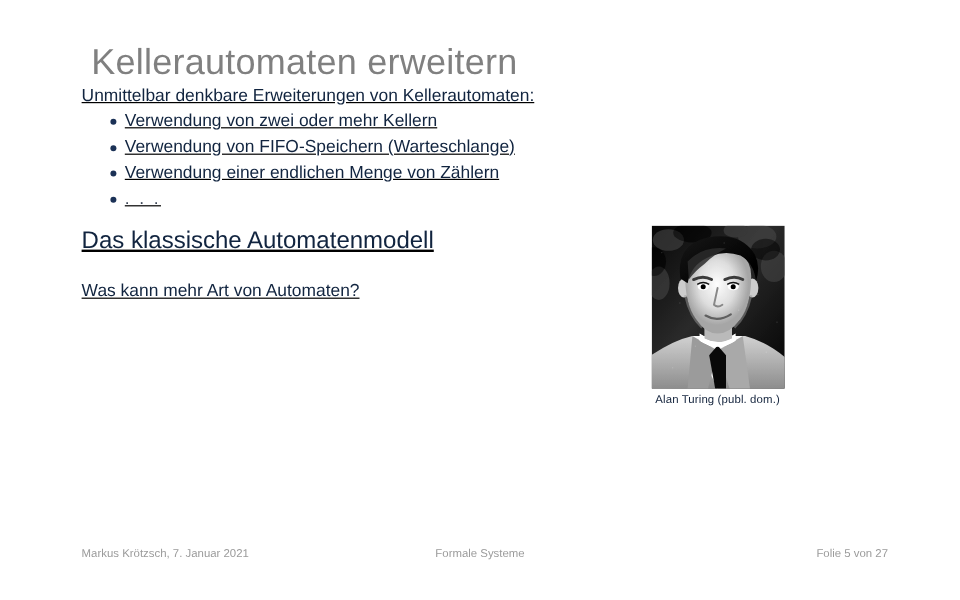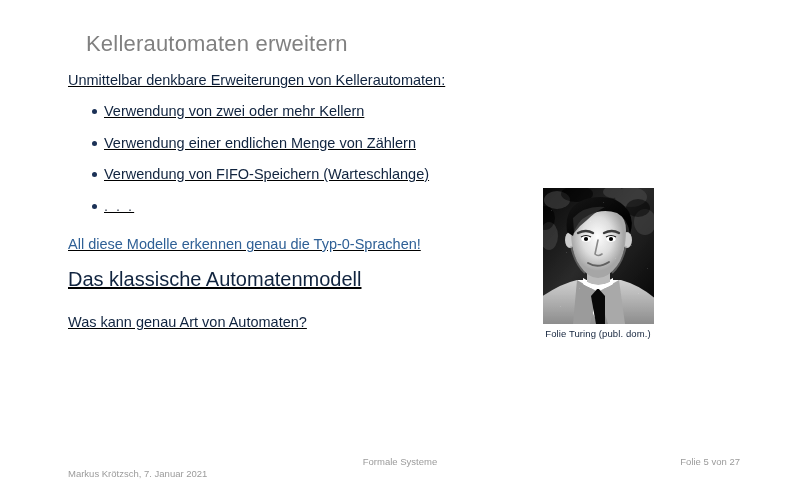--- a/index.html
+++ b/index.html
@@ -14,23 +14,23 @@
     position: relative;
     width: 800px;
     height: 500px;
     background: #ffffff;
     overflow: hidden;
   }
 
   
   .slide-title {
     position: absolute;
-    left: 86px;
+    left: 76px;
     top: 16px;
-    font-size: 22px;
+    font-size: 30px;
     font-weight: 400;
     color: #808080;
     letter-spacing: 0.2px;
     white-space: nowrap;
   }
 
   
   .body-area {
     position: absolute;
     left: 68px;
@@ -46,21 +46,21 @@
   }
 
   .bullet-list {
     margin: 0;
     padding: 0;
     list-style: none;
   }
   .bullet-item {
     position: relative;
     padding-left: 36px;
-    margin-top: 14px;
+    margin-top: 4px;
     font-size: 14.5px;
     color: #11243f;
     line-height: 1.2;
     white-space: nowrap;
   }
   .bullet-dot {
     position: absolute;
     left: 24px;
     top: 6px;
     width: 5px;
@@ -131,21 +131,21 @@
     left: 0;
     right: 0;
     top: 456px;
     height: 16px;
     font-size: 9.5px;
     color: #9b9b9b;
   }
   .footer-left {
     position: absolute;
     left: 68px;
-    top: 12px;
+    top: 0;
     white-space: nowrap;
   }
   .footer-center {
     position: absolute;
     left: 0;
     right: 0;
     top: 0;
     text-align: center;
     white-space: nowrap;
   }
@@ -167,39 +167,38 @@
 
     <div class="lead-line">Unmittelbar denkbare Erweiterungen von Kellerautomaten:</div>
 
     <ul class="bullet-list">
       <li class="bullet-item">
         <span class="bullet-dot"></span>
         <span>Verwendung von zwei oder mehr Kellern</span>
       </li>
       <li class="bullet-item">
         <span class="bullet-dot"></span>
+        <span>Verwendung von FIFO-Speichern (Warteschlange)</span>
+      </li>
+      <li class="bullet-item">
+        <span class="bullet-dot"></span>
         <span>Verwendung einer endlichen Menge von Zählern</span>
       </li>
-      <li class="bullet-item">
-        <span class="bullet-dot"></span>
-        <span>Verwendung von FIFO-Speichern (Warteschlange)</span>
-      </li>
       <li class="bullet-item ellipsis">
         <span class="bullet-dot"></span>
         <span>. . .</span>
       </li>
     </ul>
 
-    <div class="highlight-blue">All diese Modelle erkennen genau die Typ-0-Sprachen!</div>
 
     <div class="para-block">
       <div class="line">Das klassische Automatenmodell</div>
     </div>
 
-    <div class="question-line">Was kann genau Art von Automaten?</div>
+    <div class="question-line">Was kann mehr Art von Automaten?</div>
 
   </div>
 
   <figure class="figure">
     <div class="portrait">
       <svg width="111" height="136" viewBox="0 0 111 136" xmlns="http://www.w3.org/2000/svg">
         <defs>
           <radialGradient id="faceG" cx="48%" cy="42%" r="48%">
             <stop offset="0%" stop-color="#efeae4"></stop>
             <stop offset="58%" stop-color="#d5cec6"></stop>
@@ -278,21 +277,21 @@
             <rect x="72" y="70" width="1" height="1"></rect>
           <rect x="95" y="105" width="1" height="1"></rect>
             <rect x="17" y="118" width="1" height="1"></rect>
           <rect x="60" y="14" width="1" height="1"></rect>
             <rect x="88" y="57" width="1" height="1"></rect>
           <rect x="36" y="100" width="1" height="1"></rect>
             <rect x="104" y="80" width="1" height="1"></rect>
         </g>
       </svg>
     </div>
-    <figcaption class="figure-caption">Folie Turing (publ. dom.)</figcaption>
+    <figcaption class="figure-caption">Alan Turing (publ. dom.)</figcaption>
   </figure>
 
   <div class="footer">
     <span class="footer-left">Markus Krötzsch, 7. Januar 2021</span>
     <span class="footer-center">Formale Systeme</span>
     <span class="footer-right">Folie 5 von 27</span>
   </div>
 
 </div>
 

